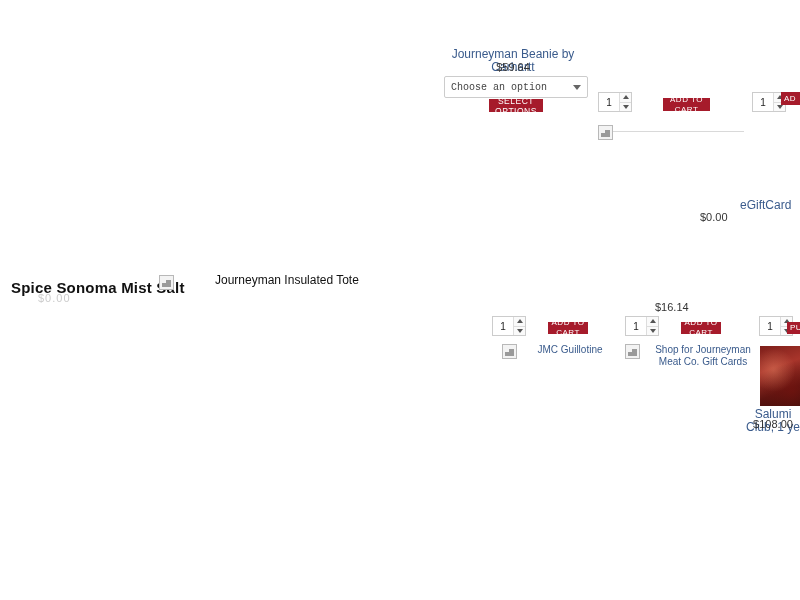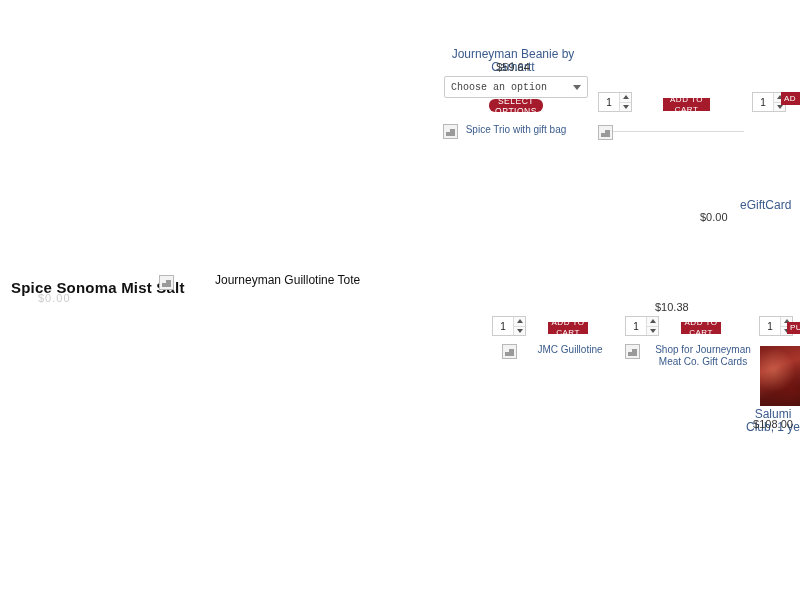--- a/index.html
+++ b/index.html
@@ -110,21 +110,21 @@
     display: flex;
     align-items: center;
     justify-content: center;
     font-family: "Liberation Sans", sans-serif;
     cursor: pointer;
     text-align: center;
     line-height: 10px;
     padding: 0 3px;
     box-sizing: border-box;
   }
-  .btn.big { font-size: 8.5px; border-radius: 6px; }
+  .btn.big { font-size: 8.5px; }
 
   
   .imgph {
     display: flex;
     align-items: flex-start;
     justify-content: flex-start;
     overflow: hidden;
   }
   .imgph .glyph {
     width: 13px;
@@ -216,42 +216,38 @@
           <span class="tri-up"></span>
         </div>
       <div class="qty-arrow down">
           <span class="tri-down"></span>
         </div>
     </div>
   </div>
 
   <div class="abs btn" style="left:781px; top:92px; width:25px; height:13px; justify-content:flex-start;">AD</div>
 
-  <div class="abs imgph" style="left:443px; top:124px; width:140px;">
-    <span class="glyph"></span>
-    <span class="cap" style="display:block; width:110px; text-align:center;">Spice Trio with gift bag</span>
-  </div>
 
   <div class="abs imgph" style="left:598px; top:125px; width:146px;">
     <span class="glyph"></span>
     <span class="cap" style="display:block; flex:1; border-top:1px solid #d9d9d9; margin-top:6px;"></span>
   </div>
 
   <div class="abs prod-title" style="left:740px; top:199px; width:120px; text-align:left;">eGiftCard</div>
   <div class="abs price" style="left:700px; top:211px; width:163px; text-align:left;">$0.00</div>
 
   <div class="abs big-title" style="left:11px; top:279px;">Spice Sonoma Mist Salt</div>
   <div class="abs faded-price" style="left:38px; top:292px; width:30px;">$0.00</div>
 
   <div class="abs imgph" style="left:159px; top:275px; width:16px;">
     <span class="glyph"></span>
   </div>
 
-  <div class="abs med-title" style="left:215px; top:273px;">Journeyman Guillotine Tote</div>
-  <div class="abs price" style="left:655px; top:301px; width:54px; text-align:left;">$10.38</div>
+  <div class="abs med-title" style="left:215px; top:273px;">Journeyman Insulated Tote</div>
+  <div class="abs price" style="left:655px; top:301px; width:54px; text-align:left;">$16.14</div>
 
   <div class="abs qty" style="left:492px; top:316px;">
     <input class="qty-input" type="text" value="1" style="">
     <div class="qty-arrows">
       <div class="qty-arrow up">
           <span class="tri-up"></span>
         </div>
       <div class="qty-arrow down">
           <span class="tri-down"></span>
         </div>

